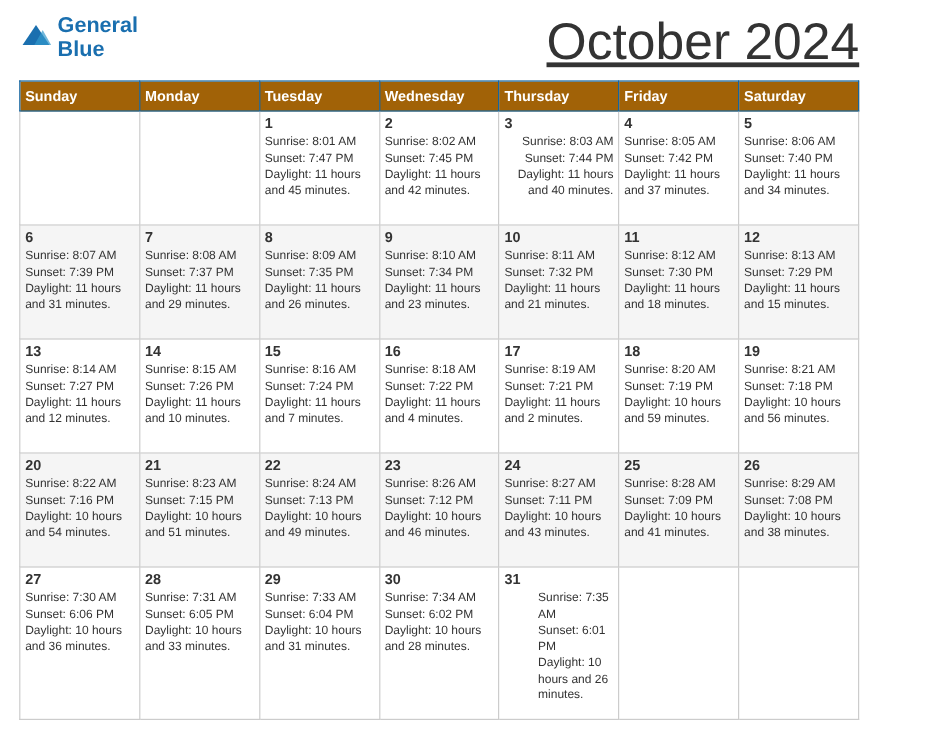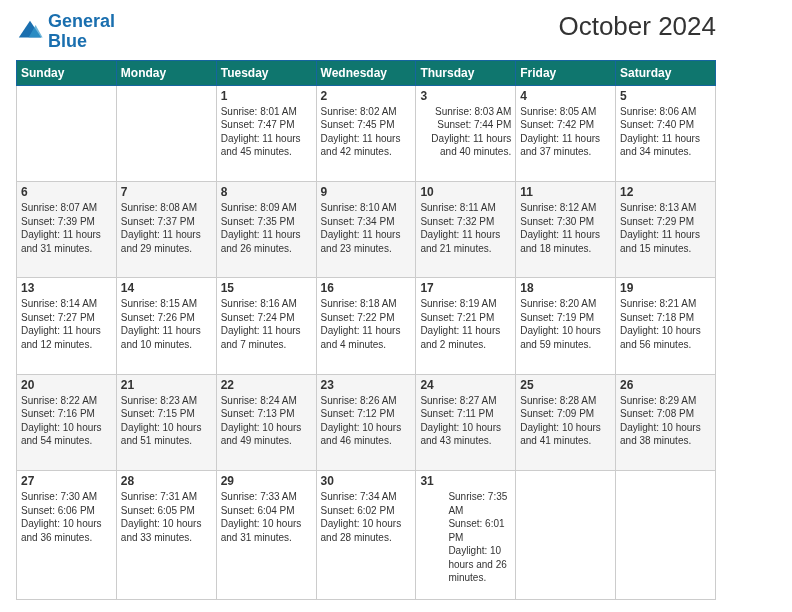--- a/index.html
+++ b/index.html
@@ -38,38 +38,39 @@
       color: #1a6faf;
     }
     .logo-icon {
       width: 28px;
       height: 28px;
     }
     .title-area {
       text-align: right;
     }
     .month-title {
-      font-size: 26px;
+      font-size: 43px;
       font-weight: 300;
       color: #333;
       line-height: 1.1;
+      text-decoration: underline;
     }
     .location {
       font-size: 15px;
       color: #555;
     }
     .calendar {
       flex: 1;
       border: 1px solid #ccc;
       border-collapse: collapse;
       width: 100%;
       table-layout: fixed;
     }
     .calendar th {
-      background-color: #0f766e;
+      background-color: #a16207;
       color: #fff;
       font-size: 12px;
       font-weight: bold;
       padding: 5px 4px;
       text-align: left;
       border: 1px solid #1565a0;
     }
     .calendar td {
       border: 1px solid #ccc;
       vertical-align: top;

